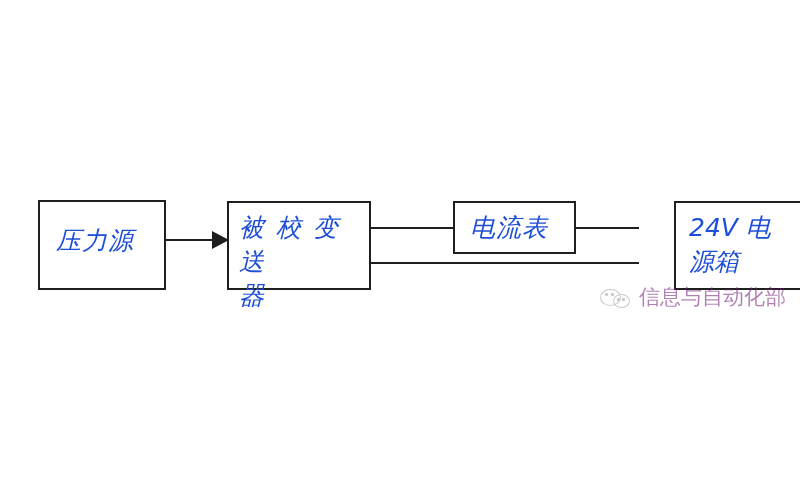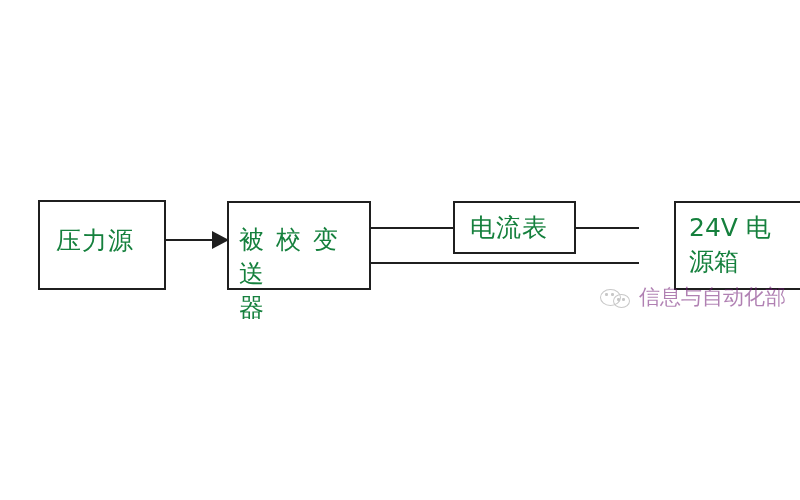--- a/index.html
+++ b/index.html
@@ -19,37 +19,38 @@
   
   .node {
     position: absolute;
     box-sizing: border-box;
     border: 2px solid #1f1f1f;
     background: #ffffff;
     z-index: 3;
   }
   .node-label {
     position: absolute;
-    color: #15803d;
+    color: #1d4ed8;
     white-space: pre-line;
     line-height: 1.35;
+    font-style: italic;
   }
 
   
   #node-pressure-source { left: 38px;  top: 200px; width: 128px; height: 90px; }
   #node-pressure-source .node-label {
     left: 16px; top: 22px;
     font-size: 25px;
     letter-spacing: 1px;
   }
 
   
   #node-transmitter { left: 227px; top: 201px; width: 144px; height: 89px; }
   #node-transmitter .node-label {
-    left: 10px; top: 20px;
+    left: 10px; top: 8px;
     font-size: 25px;
     letter-spacing: 2px;
   }
 
   
   #node-ammeter { left: 453px; top: 201px; width: 123px; height: 53px; padding-left: 39px; }
   #node-ammeter .node-label {
     left: 15px; top: 8px;
     font-size: 25px;
     letter-spacing: 1px;

